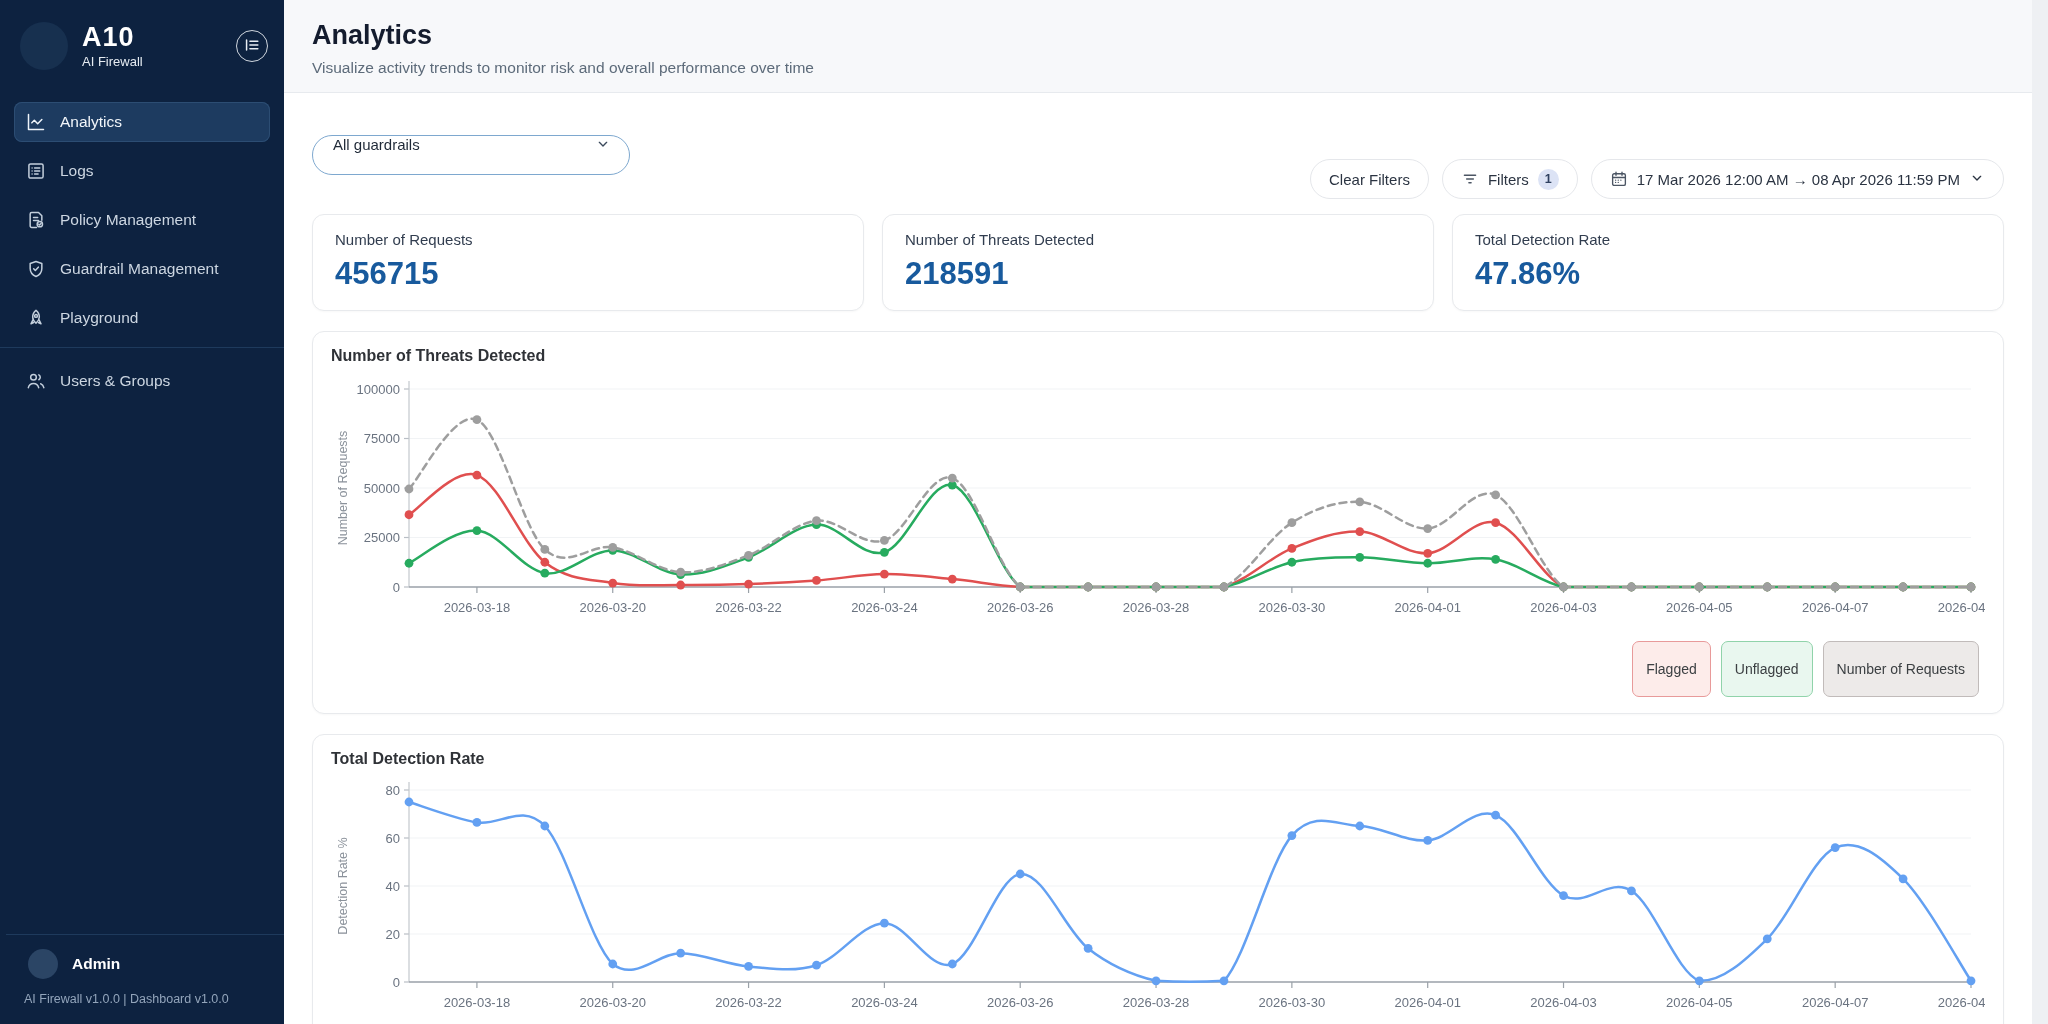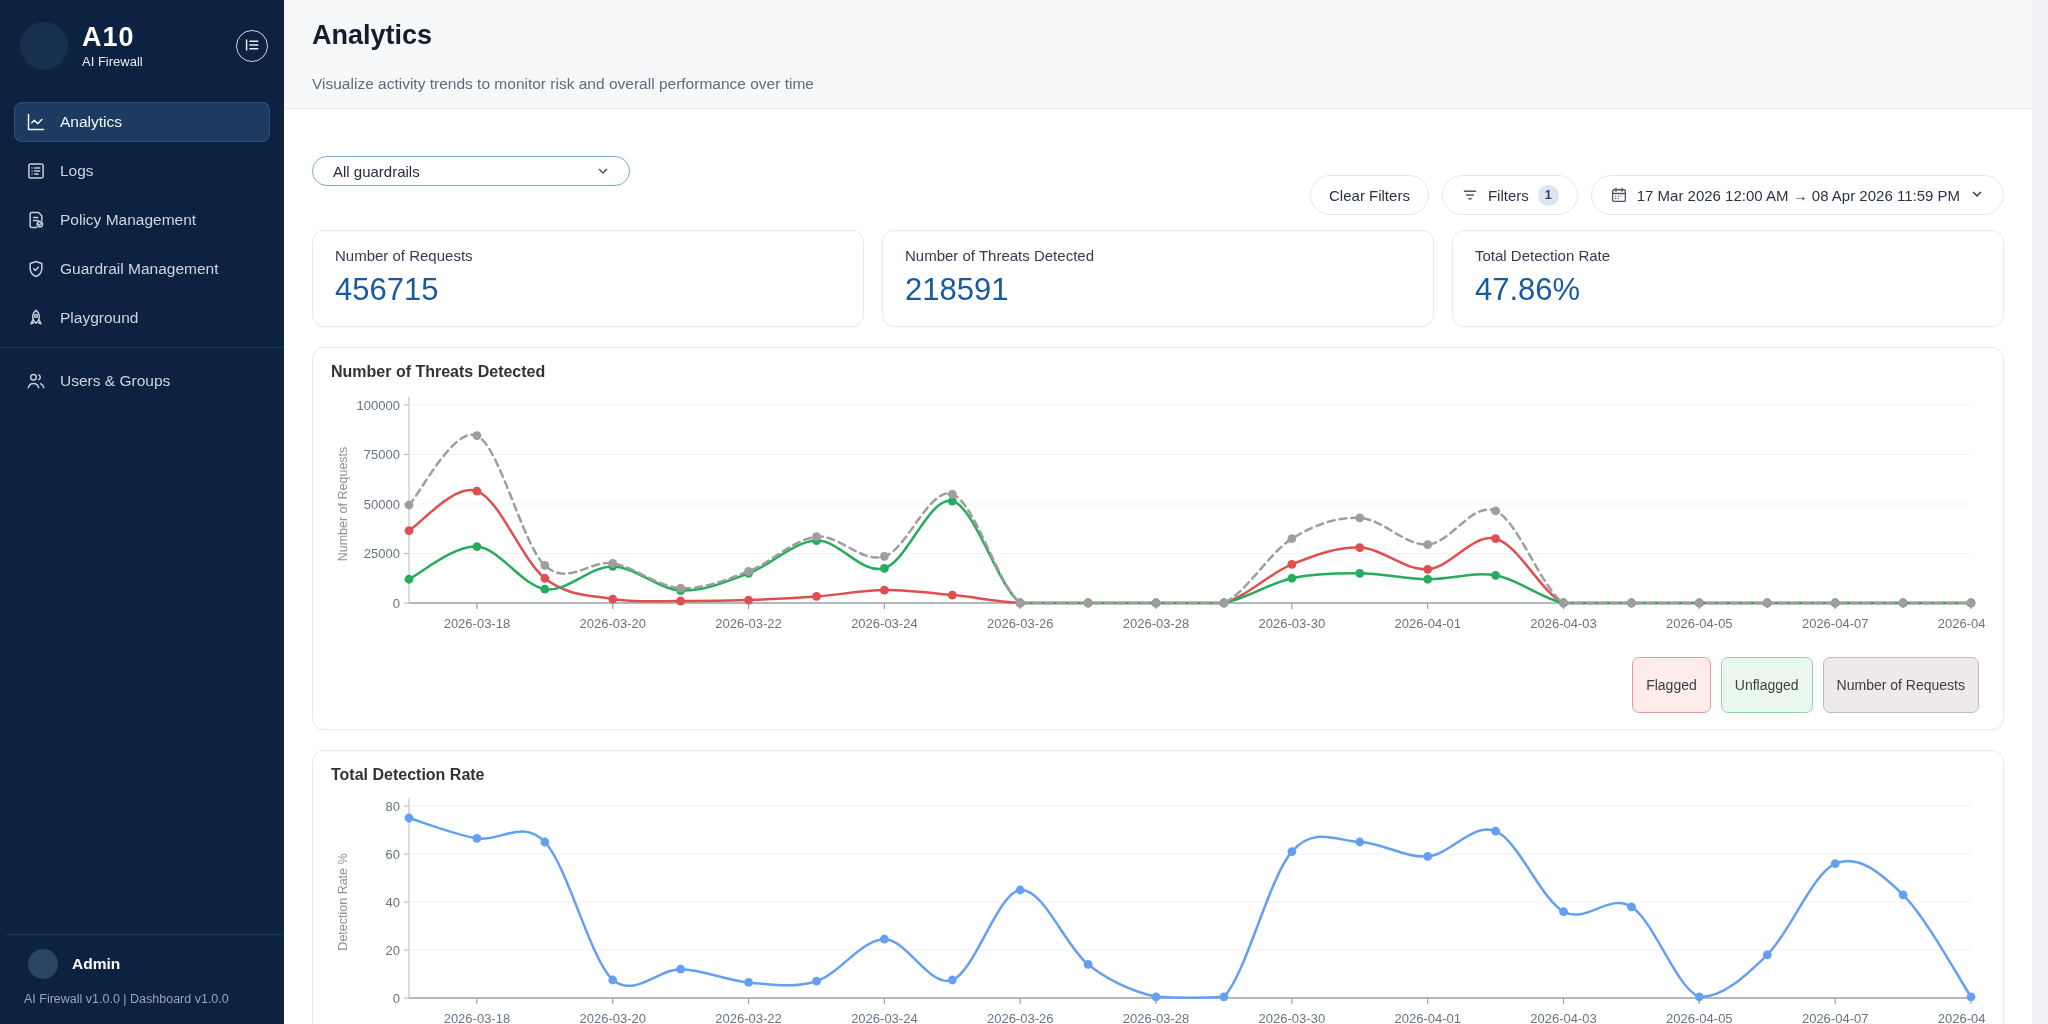--- a/index.html
+++ b/index.html
@@ -27,38 +27,38 @@
   .side-foot { border-top:1px solid #1e3a5c; padding:14px 18px 18px 18px;margin-left:6px; }
   .user-row { display:flex; align-items:center; gap:14px; padding-left:4px; }
   .user-avatar { width:30px; height:30px; border-radius:50%; background:#2b4565; }
   .user-name { font-size:15.5px; font-weight:700; color:#ffffff; }
   .version { margin-top:13px; font-size:12.5px; color:#93a5bb; }
 
   
   .main { flex:1; display:flex; flex-direction:column; background:#ffffff; position:relative; }
   .main-header { background:#f7f8fa; border-bottom:1px solid #e7eaee; padding:20px 30px 15px 28px; }
   .page-title { font-size:27px; font-weight:800; color:#141c2e; }
-  .page-subtitle { margin-top:24px; font-size:15.5px; color:#5d6b7a; }
+  .page-subtitle { margin-top:8px; font-size:15.5px; color:#5d6b7a; }
 
   .content { padding:18px 46px 0 28px; background:#ffffff; }
 
   .filter-row { display:flex; align-items:center; justify-content:space-between; }
-  .select-pill { width:318px; height:30px; border:1.5px solid #7ea8cf; border-radius:9999px; background:#fff; display:flex; align-items:center; justify-content:space-between; padding:0 18px 0 20px; font-size:15px; color:#1f2937; cursor:pointer; }
+  .select-pill { width:318px; height:40px; border:1.5px solid #7ea8cf; border-radius:9999px; background:#fff; display:flex; justify-content:space-between; padding:0 18px 0 20px; font-size:15px; color:#1f2937; cursor:pointer; }
   .select-pill .chev { color:#3b4a5c; display:flex; }
   .chev svg { width:16px; height:16px; fill:none; stroke:currentColor; stroke-width:2; stroke-linecap:round; stroke-linejoin:round; }
   .filter-right { display:flex; align-items:center; gap:13px; }
   .pill-btn { height:40px; border:1px solid #e5e7eb; border-radius:9999px; background:#fff; display:flex; align-items:center; gap:9px; padding:0 18px; font-size:15px; color:#2b3442; cursor:pointer;margin-top:48px; }
   .pill-btn .icon { display:flex; color:#4b5563; }
   .pill-btn .icon svg { width:18px; height:18px; }
   .count-badge { width:21px; height:21px; border-radius:50%; background:#dce3f5; color:#2f4160; font-size:12.5px; font-weight:700; display:flex; align-items:center; justify-content:center; }
 
   .stats-row { display:flex; gap:18px; margin-top:15px; }
   .stat-card { flex:1; background:#fff; border:1px solid #e8eaed; border-radius:12px; padding:16px 22px 18px 22px; box-shadow:0 1px 2px rgba(16,24,40,.03); }
   .stat-label { font-size:15px; color:#313d4f; }
-  .stat-value { margin-top:8px; font-size:31px; font-weight:400; color:#185a9d; }
+  .stat-value { margin-top:8px; font-size:31px; font-weight:700; color:#185a9d; }
 
   .chart-card { background:#fff; border:1px solid #e8eaed; border-radius:12px; margin-top:20px; padding:15px 18px 12px 18px; box-shadow:0 1px 2px rgba(16,24,40,.03); }
   .chart-title { font-size:16px; font-weight:700; color:#2f3237; margin-bottom:8px; }
   svg.chart text.tick { font-size:13px; fill:#6a7380; }
   svg.chart text.axis-label { font-size:12.5px; fill:#8b929b; }
   .legend-row { display:flex; justify-content:flex-end; gap:10px; margin:2px 6px 4px 0; }
   .legend-chip { border-radius:7px; padding:19px 13px; font-size:14px; color:#3c4043; border:1.5px solid; cursor:pointer; background:#eee; }
 
   .scroll-track { position:absolute; top:0; right:0; width:18px; height:1024px; background:#eef0f3; }
 </style>

